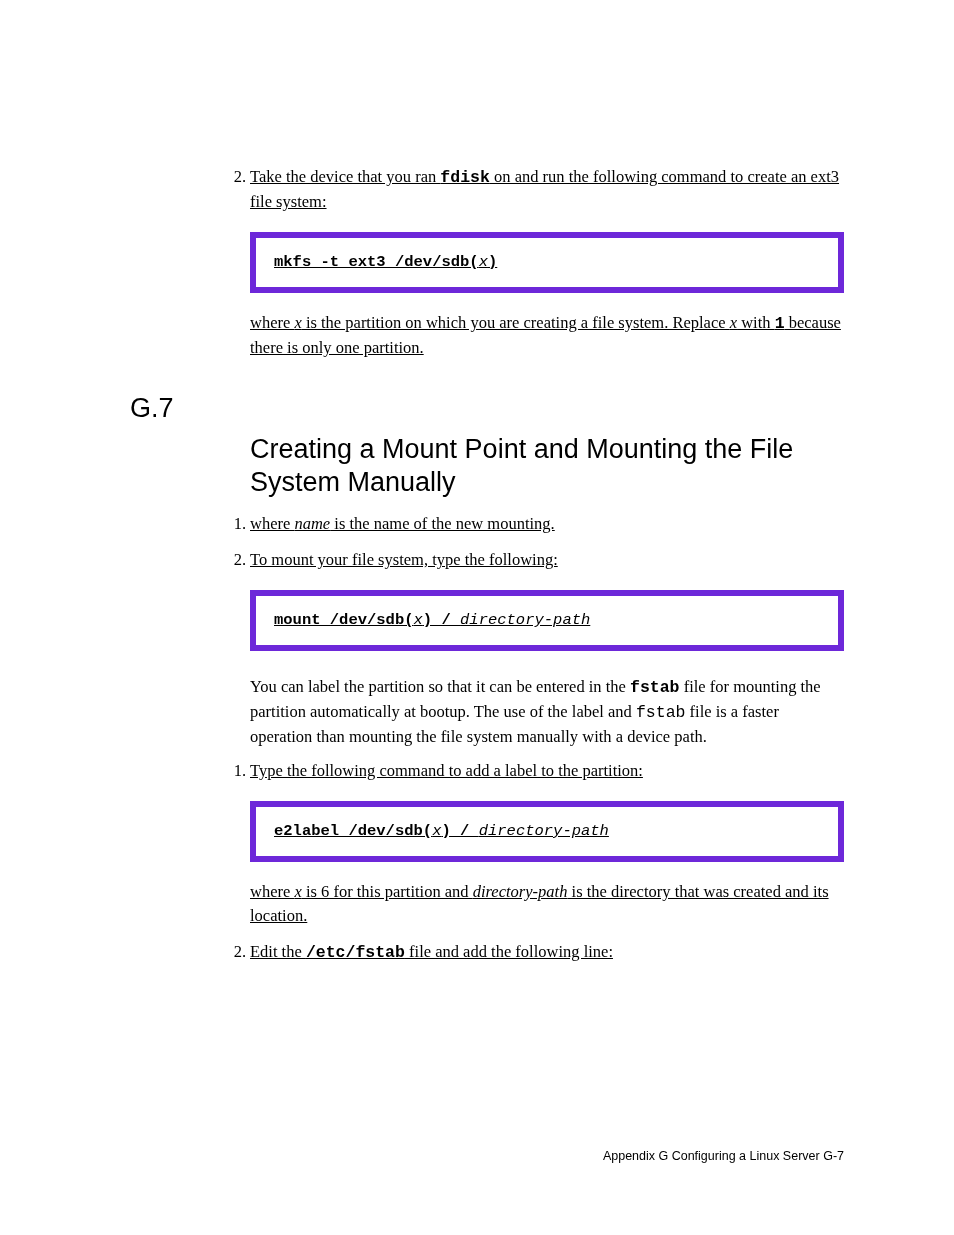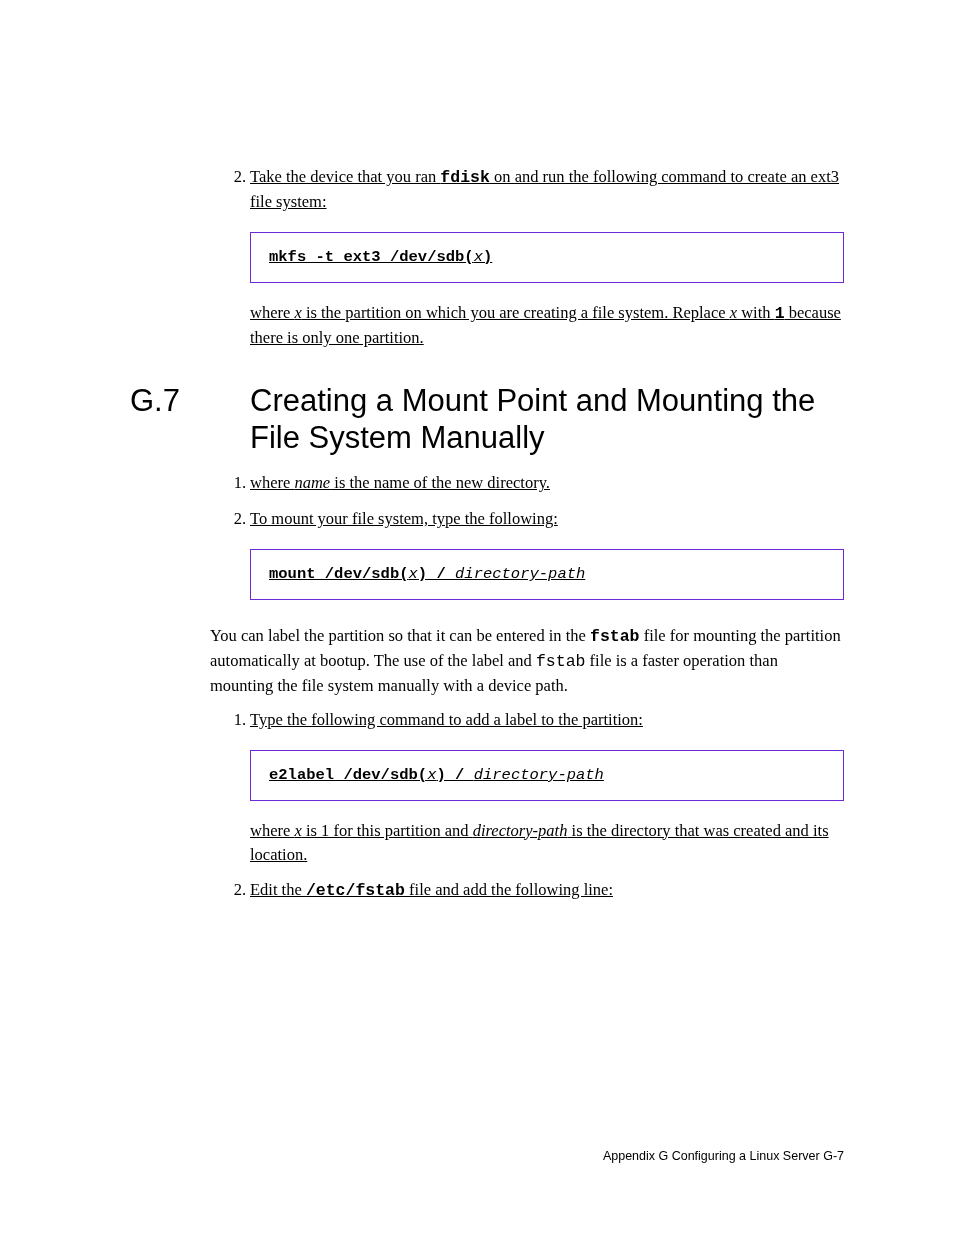--- a/index.html
+++ b/index.html
@@ -31,21 +31,21 @@
     font-size: 16.5px;
     line-height: 1.45;
   }
   .ol-body {
     flex: 1;
     font-size: 16.5px;
     line-height: 1.45;
     text-decoration: underline;
   }
   .code-box {
-    border: 1px solid #6d28d9;
+    border: 6px solid #6d28d9;
     padding: 14px 18px;
     margin: 18px 0 18px 0;
     font-family: 'Courier New', Courier, monospace;
     font-size: 15.5px;
     line-height: 1.35;
   }
   .mono-bold {
     font-family: 'Courier New', Courier, monospace;
     font-weight: bold;
   }
@@ -55,45 +55,46 @@
   .mono-italic {
     font-family: 'Courier New', Courier, monospace;
     font-style: italic;
   }
   em {
     font-style: italic;
   }
   h2.section {
     font-family: Helvetica, Arial, sans-serif;
     font-weight: 400;
-    font-size: 31px;
+    font-size: 27px;
     line-height: 1.22;
     margin: 32px 0 14px 0;
     display: flex;
   }
   .sec-num {
     width: 120px;
     flex: none;
   }
   .sec-title {
     flex: 1;
+    margin-top: 41px;
   }
   .footer {
     position: absolute;
     right: 110px;
     bottom: 72px;
     font-family: Helvetica, Arial, sans-serif;
     font-size: 12.5px;
     text-align: center;
   }
   .list-block {
     margin-left: 91px;
   }
   .intro-para {
-    margin-left: 80px;
+    margin-left: 120px;
     font-size: 16.5px;
     line-height: 1.45;
     margin-bottom: 10px;
   }
 </style>
 </head>
 <body>
 
 <div class="page">
   <div class="content">
@@ -118,21 +119,21 @@
     <h2 class="section">
       <span class="sec-num">G.7</span>
       <span class="sec-title">Creating a Mount Point and Mounting the File System Manually</span>
     </h2>
 
     <div class="list-block">
       <div class="ol-item">
         <div class="ol-num">1.</div>
         <div class="ol-body">
           <div>
-            <span>where </span><em>name</em><span> is the name of the new directory.</span>
+            <span>where </span><em>name</em><span> is the name of the new mounting.</span>
           </div>
         </div>
       </div>
 
       <div class="ol-item" style="margin-top:12px">
         <div class="ol-num">2.</div>
         <div class="ol-body">
           <span>To mount your file system, type the following:</span>
           <div class="code-box">
             <span class="mono-bold">mount /dev/sdb(</span><span class="mono-italic">x</span><span class="mono-bold">) / </span><span class="mono-italic">directory-path</span>
@@ -148,21 +149,21 @@
 
     <div class="list-block">
       <div class="ol-item">
         <div class="ol-num">1.</div>
         <div class="ol-body">
           <span>Type the following command to add a label to the partition:</span>
           <div class="code-box">
             <span class="mono-bold">e2label /dev/sdb(</span><span class="mono-italic">x</span><span class="mono-bold">) / </span><span class="mono-italic">directory-path</span>
           </div>
           <div>
-            <span>where </span><em>x</em><span> is 1 for this partition and </span><em>directory-path</em><span> is the directory that was created and its location.</span>
+            <span>where </span><em>x</em><span> is 6 for this partition and </span><em>directory-path</em><span> is the directory that was created and its location.</span>
           </div>
         </div>
       </div>
 
       <div class="ol-item" style="margin-top:12px">
         <div class="ol-num">2.</div>
         <div class="ol-body">
           <span>Edit the </span><span class="mono-bold">/etc/fstab</span><span> file and add the following line:</span>
         </div>
       </div>

